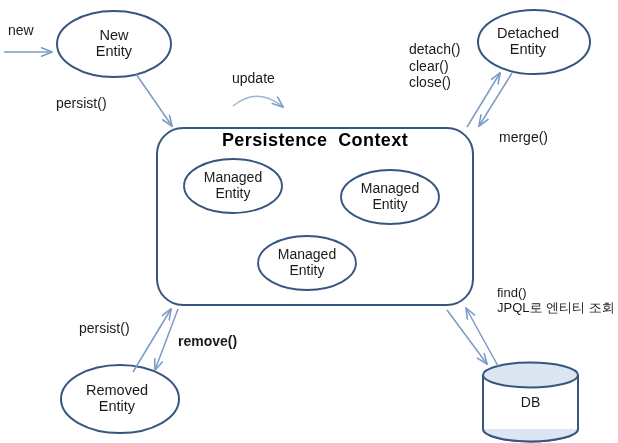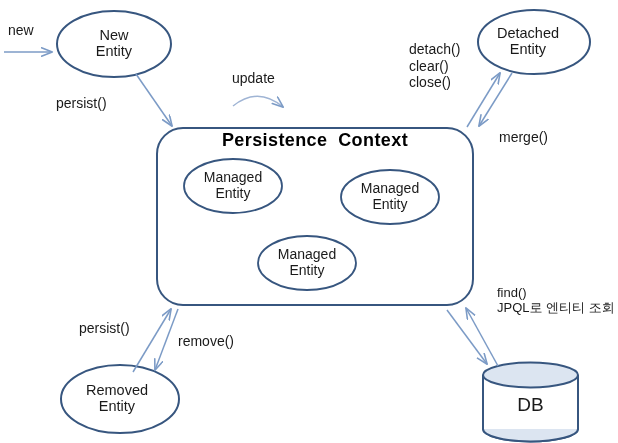--- a/index.html
+++ b/index.html
@@ -46,21 +46,21 @@
   .ctx-title {
     position: absolute;
     font-size: 18px;
     font-weight: bold;
     color: #000000;
     letter-spacing: 0.4px;
     white-space: pre;
   }
   .db-label {
     position: absolute;
-    font-size: 19px;
+    font-size: 14px;
     color: #1a1a1a;
     text-align: center;
   }
 </style>
 </head>
 <body>
 
 <div id="canvas">
 
   <svg id="diagram-svg" viewBox="0 0 618 443">
@@ -137,19 +137,19 @@
   <div class="edge-label" style="left:232px; top:70px;">update</div>
 
   <div class="edge-label" style="left:409px; top:41px;">detach()
 clear()
 close()</div>
 
   <div class="edge-label" style="left:499px; top:109px;margin-top:20px;">merge()</div>
 
   <div class="edge-label" style="left:79px; top:320px;">persist()</div>
 
-  <div class="edge-label" style="left:178px; top:333px;">remove()</div>
+  <div class="edge-label" style="left:178px; top:333px;font-weight:bold;">remove()</div>
 
   <div class="edge-label small" style="left:481px; top:285px;margin-left:16px;">find()
 JPQL로 엔티티 조회</div>
 
 
 </div>
 
 </body></html>

